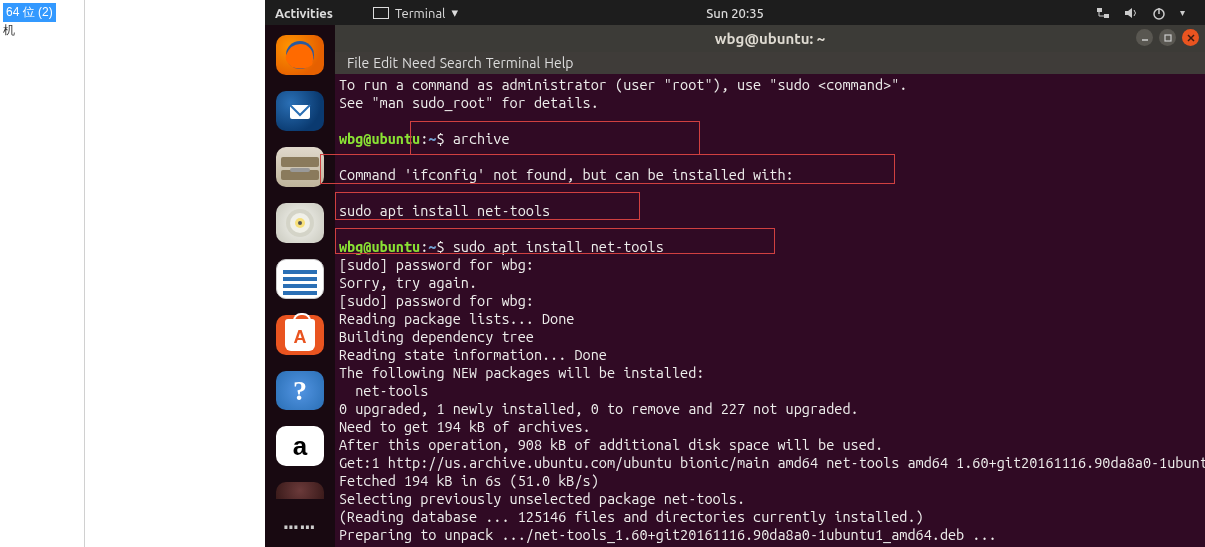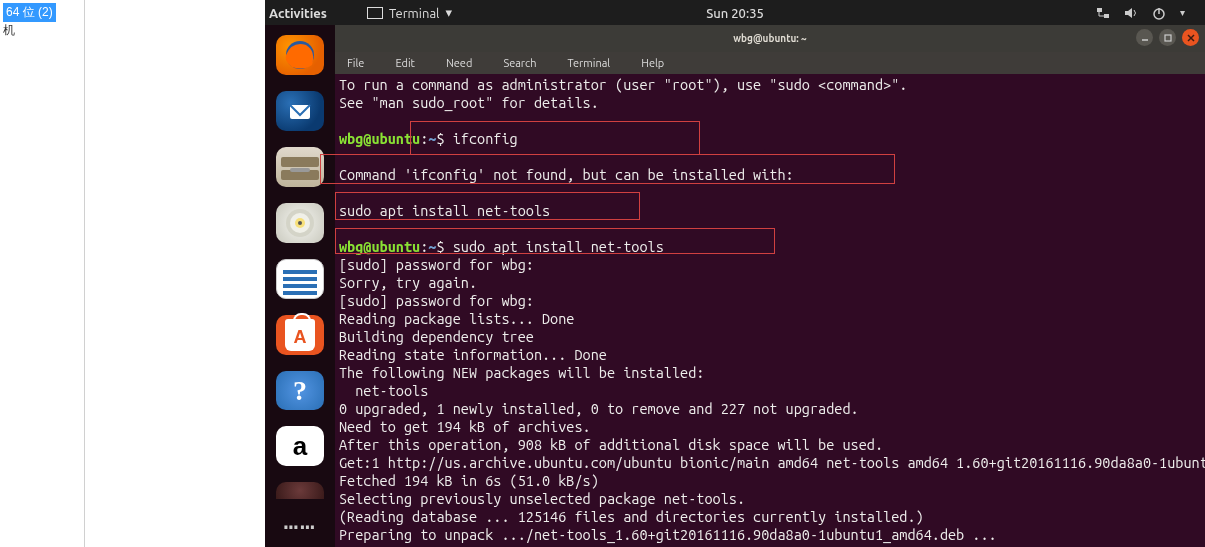--- a/index.html
+++ b/index.html
@@ -48,39 +48,39 @@
     }
     .topbar {
       height: 25px;
       background: #1d1d1d;
       color: #dcdcdc;
       display: flex;
       align-items: center;
       font-family: "Ubuntu", sans-serif;
       font-size: 13px;
     }
-    .topbar .activities { margin-left: 4px; font-weight: 600; }
+    .topbar .activities { margin-left: 10px; font-weight: 600; }
     .topbar .app-indicator { margin-left: 40px; display: flex; align-items: center; gap: 6px; }
     .topbar .app-indicator .icon { width: 16px; height: 12px; border: 1px solid #dcdcdc; display: inline-block; }
     .topbar .clock { position: absolute; left: 50%; transform: translateX(-50%); font-weight: 500; }
     .topbar .tray { margin-left: auto; margin-right: 20px; display: flex; gap: 14px; align-items: center; }
     .tray-icon { width: 14px; height: 14px; display: inline-flex; align-items: center; justify-content: center; }
     .titlebar {
       position: absolute;
       top: 25px;
       left: 70px;
       right: 0;
       height: 27px;
       background: linear-gradient(#3c3b37, #3c3b37);
       color: #dfdbd2;
       display: flex;
       align-items: center;
       justify-content: center;
       font-family: "Ubuntu", sans-serif;
-      font-size: 10px;
+      font-size: 15px;
       font-weight: 600;
     }
     .titlebar .window-controls {
       position: absolute;
       right: 6px;
       top: 4px;
       display: flex;
       gap: 6px;
     }
     .wc {
@@ -99,24 +99,24 @@
     .menubar {
       position: absolute;
       top: 52px;
       left: 70px;
       right: 0;
       height: 22px;
       background: #3f3c39;
       color: #dcdcdc;
       display: flex;
       align-items: center;
-      gap: 31px;
+      gap: 4px;
       padding-left: 12px;
       font-family: "Ubuntu", sans-serif;
-      font-size: 11px;
+      font-size: 14px;
     }
     .dock {
       position: absolute;
       top: 25px;
       left: 0;
       width: 70px;
       height: 522px;
       background: rgba(20,10,15,0.82);
       display: flex;
       flex-direction: column;
@@ -293,21 +293,21 @@
     <span>Edit</span>
     <span>Need</span>
     <span>Search</span>
     <span>Terminal</span>
     <span>Help</span>
   </div>
 
   <div class="terminal"><span>To run a command as administrator (user "root"), use "sudo &lt;command&gt;".</span>
 <span>See "man sudo_root" for details.</span>
 
-<span class="prompt-user">wbg@ubuntu</span><span>:</span><span class="prompt-path">~</span><span class="prompt-dollar">$ </span><span>ifconfig</span>
+<span class="prompt-user">wbg@ubuntu</span><span>:</span><span class="prompt-path">~</span><span class="prompt-dollar">$ </span><span>archive</span>
 
 <span>Command 'ifconfig' not found, but can be installed with:</span>
 
 <span>sudo apt install net-tools</span>
 
 <span class="prompt-user">wbg@ubuntu</span><span>:</span><span class="prompt-path">~</span><span class="prompt-dollar">$ </span><span>sudo apt install net-tools</span>
 <span>[sudo] password for wbg: </span>
 <span>Sorry, try again.</span>
 <span>[sudo] password for wbg: </span>
 <span>Reading package lists... Done</span>

